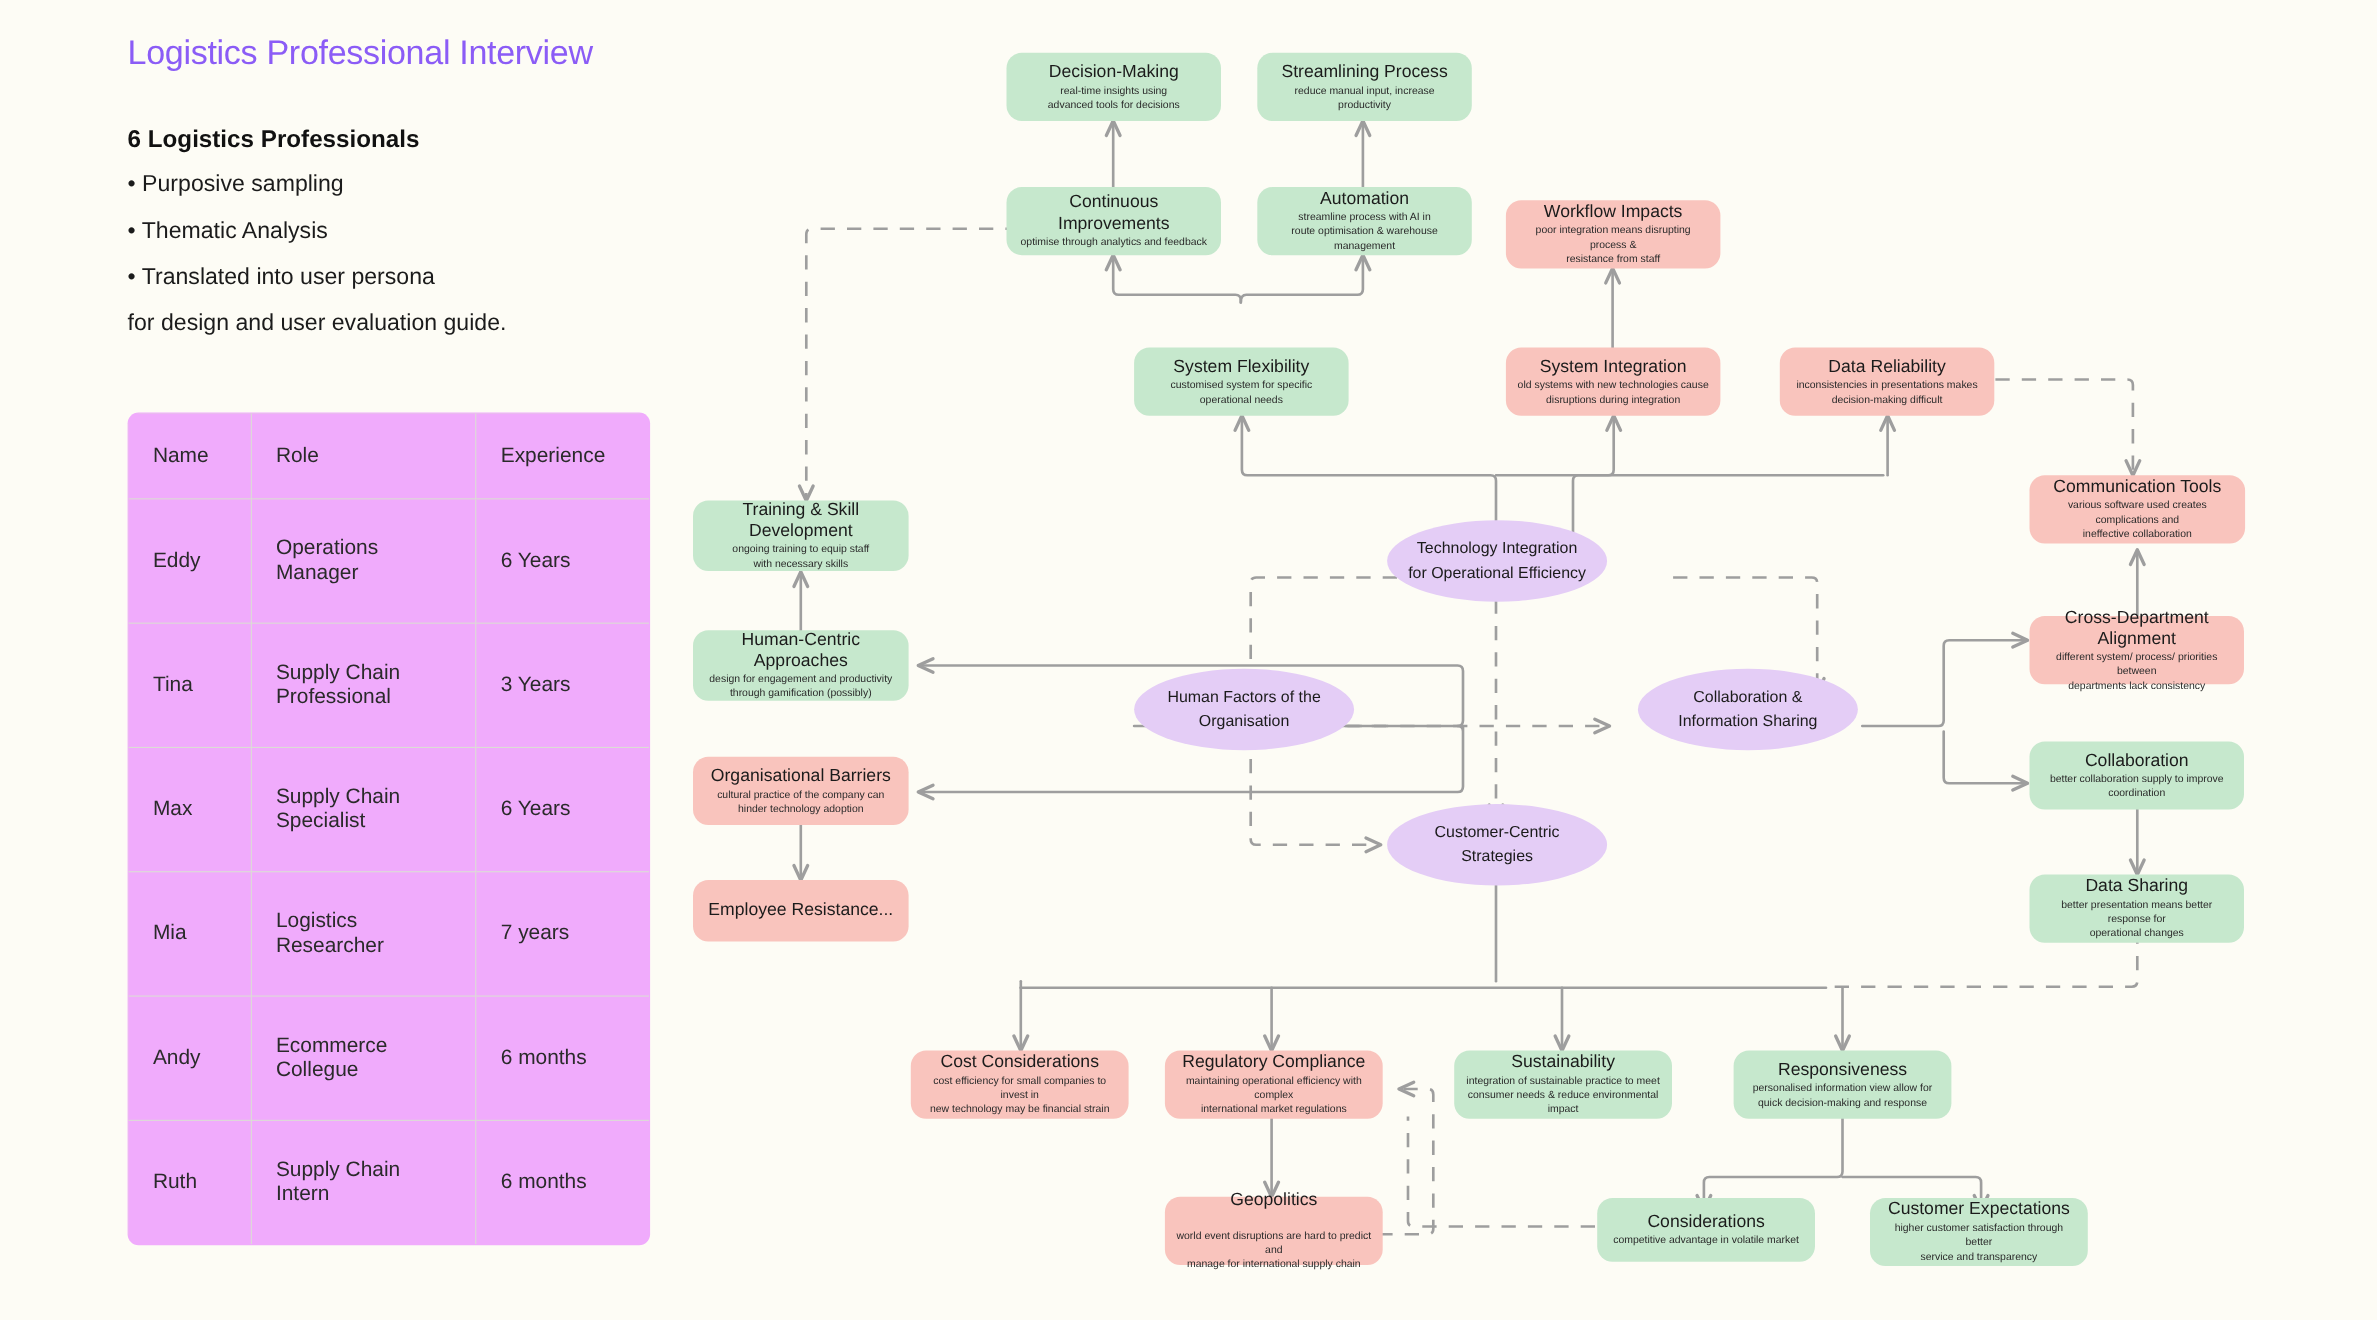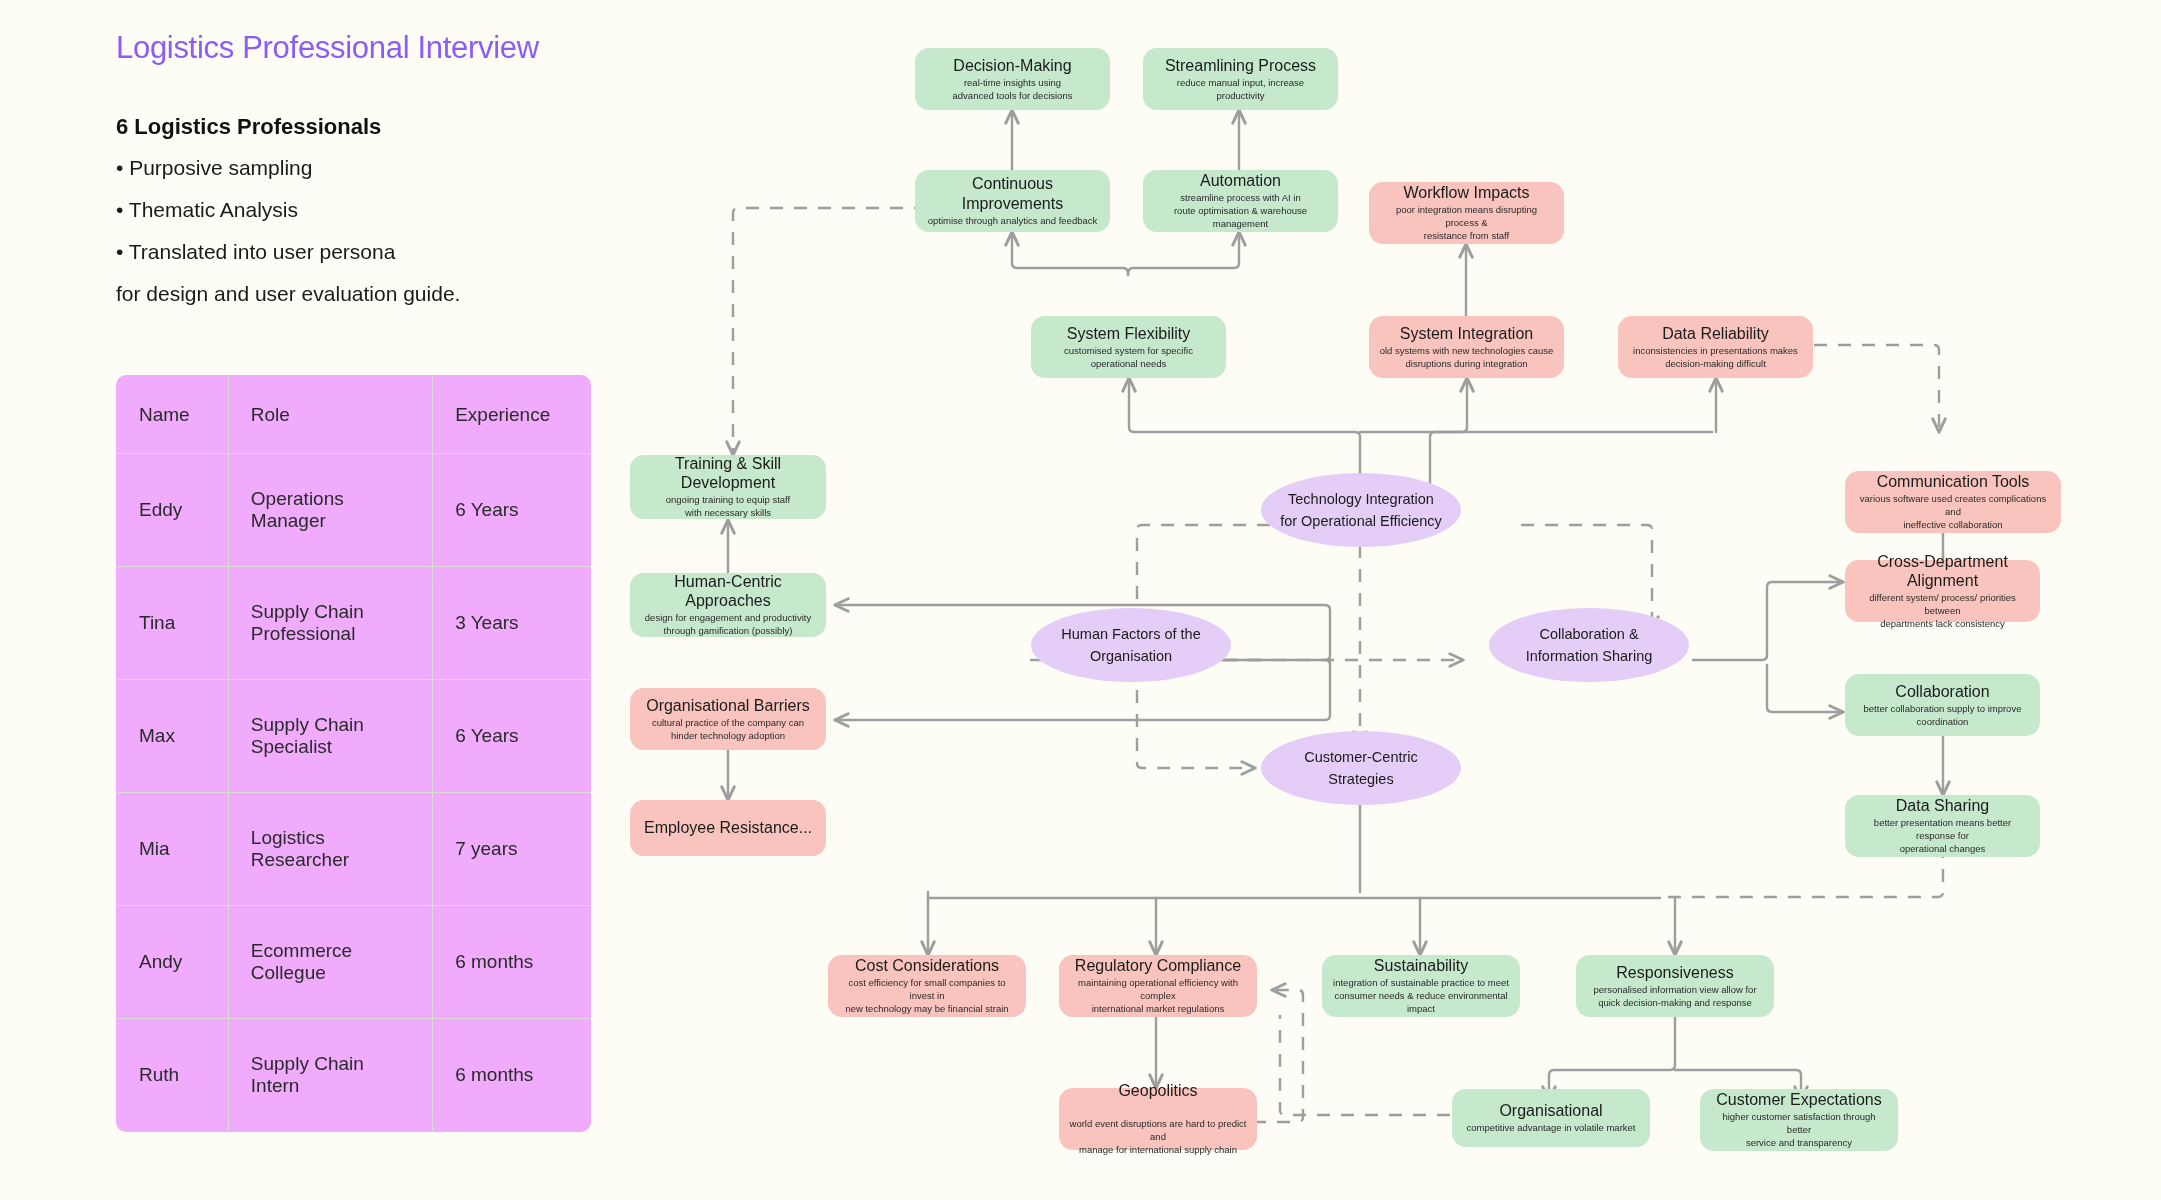--- a/index.html
+++ b/index.html
@@ -247,21 +247,21 @@
           <div class="n-desc">customised system for specific operational needs</div>
         </div>
         <div class="node pink big-title" style="left: 1369px; top: 316px; width: 195px; height: 62px;">
           <div class="n-title">System Integration</div>
           <div class="n-desc">old systems with new technologies cause<br>disruptions during integration</div>
         </div>
         <div class="node pink big-title" style="left: 1618px; top: 316px; width: 195px; height: 62px;">
           <div class="n-title">Data Reliability</div>
           <div class="n-desc">inconsistencies in presentations makes<br>decision-making difficult</div>
         </div>
-        <div class="node pink big-title" style="left: 1845px; top: 432px; width: 216px; height: 62px; margin-top: 39px;">
+        <div class="node pink big-title" style="left: 1845px; top: 432px; width: 196px; height: 62px;">
           <div class="n-title">Communication Tools</div>
           <div class="n-desc">various software used creates complications and<br>ineffective collaboration</div>
         </div>
         <div class="node green big-title" style="left: 630px; top: 455px; width: 196px; height: 64px;">
           <div class="n-title">Training &amp; Skill Development</div>
           <div class="n-desc">ongoing training to equip staff<br>with necessary skills</div>
         </div>
         <div class="node pink big-title" style="left: 1845px; top: 560px; width: 195px; height: 62px;">
           <div class="n-title">Cross-Department Alignment</div>
           <div class="n-desc">different system/ process/ priorities between<br>departments lack consistency</div>
@@ -299,21 +299,21 @@
         </div>
         <div class="node green big-title" style="left: 1576px; top: 955px; width: 198px; height: 62px;">
           <div class="n-title">Responsiveness</div>
           <div class="n-desc">personalised information view allow for<br>quick decision-making and response</div>
         </div>
         <div class="node pink big-title" style="left: 1059px; top: 1088px; width: 198px; height: 62px; gap: 16px;">
           <div class="n-title">Geopolitics</div>
           <div class="n-desc">world event disruptions are hard to predict and<br>manage for international supply chain</div>
         </div>
         <div class="node green big-title" style="left: 1452px; top: 1089px; width: 198px; height: 58px;">
-          <div class="n-title">Organisational</div>
+          <div class="n-title">Considerations</div>
           <div class="n-desc">competitive advantage in volatile market</div>
         </div>
         <div class="node green big-title" style="left: 1700px; top: 1089px; width: 198px; height: 62px;">
           <div class="n-title">Customer Expectations</div>
           <div class="n-desc">higher customer satisfaction through better<br>service and transparency</div>
         </div>
         <div class="node purple" style="left: 1261px; top: 473px; width: 200px; height: 74px;">
           <div class="n-title">Technology Integration<br>for Operational Efficiency</div>
         </div>
         <div class="node purple" style="left: 1031px; top: 608px; width: 200px; height: 74px;">

